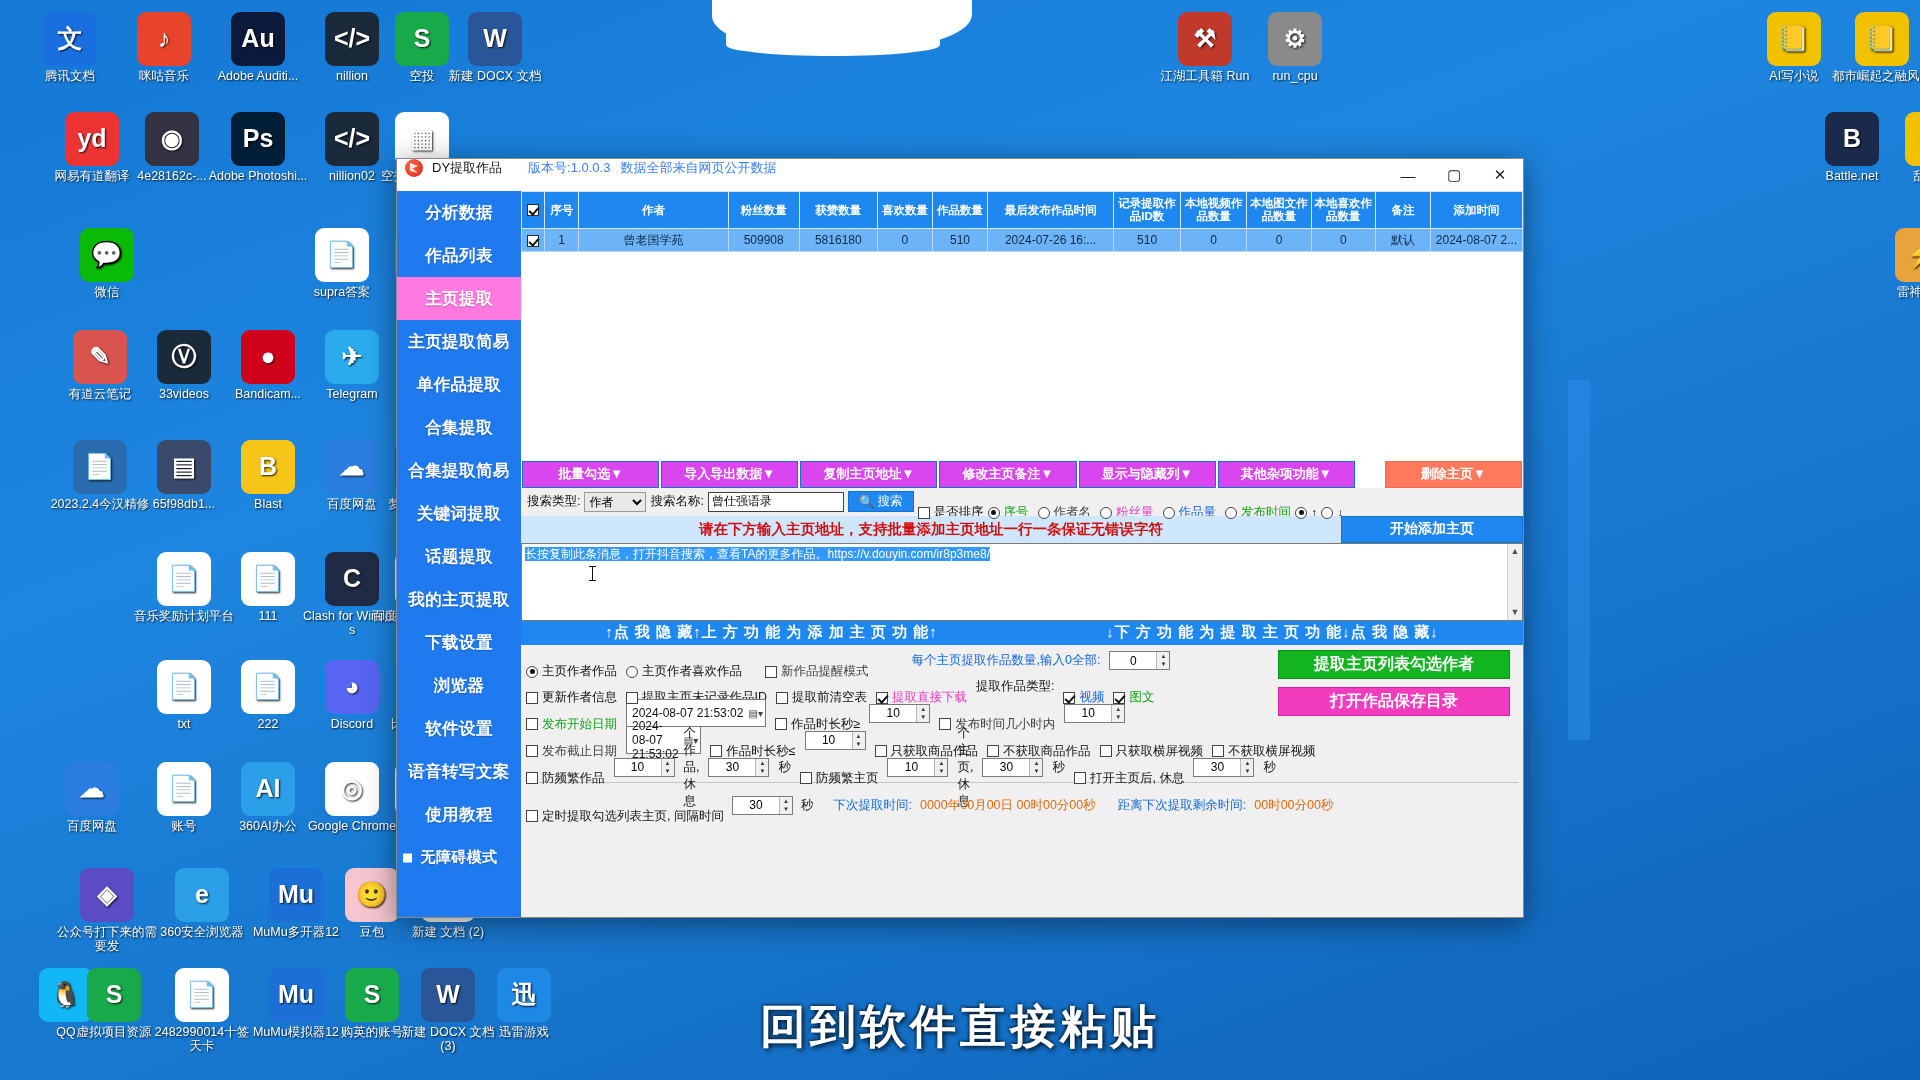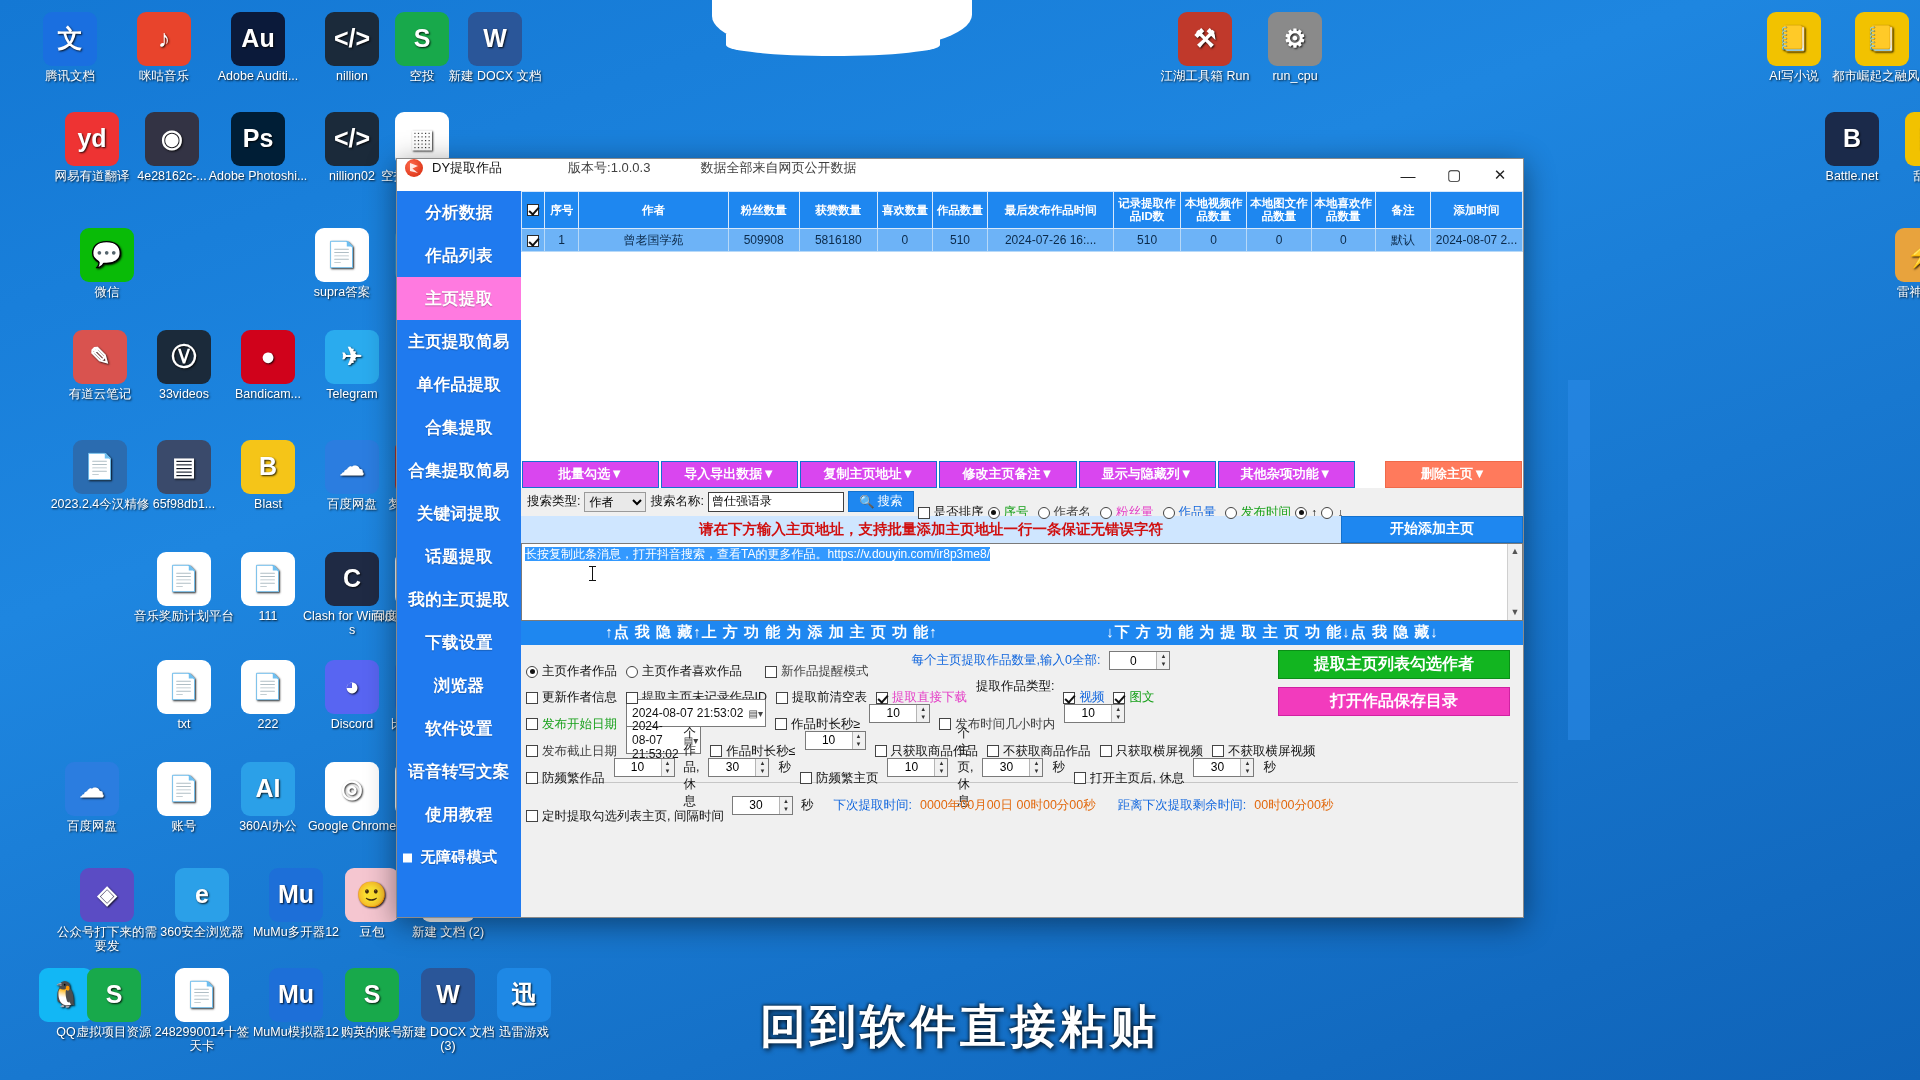--- a/index.html
+++ b/index.html
@@ -48,21 +48,21 @@
     font-size:13px; color:#111; padding-left:8px; flex:0 0 32px;
   }
   #titlebar .tbicon{
     width:18px;height:18px;border-radius:50%;
     background:radial-gradient(circle at 35% 35%,#ff6a4d,#e03b1d 70%);
     margin-right:9px; position:relative; flex:0 0 18px;
   }
   #titlebar .tbicon:after{content:"";position:absolute;left:5px;top:4px;width:8px;height:10px;
     background:#fff;clip-path:polygon(0 0,100% 30%,30% 55%,100% 100%,0 80%);opacity:.85;}
   .tb-title{ font-weight:400; margin-right:26px; }
-  .tb-ver{ color:#404040;margin-left:40px; }
+  .tb-ver{ color:#3b82f6; }
   .wbtns{ margin-left:auto; display:flex; height:32px; }
   .wbtn{ width:46px; height:32px; display:flex;align-items:center;justify-content:center;
     font-size:15px; color:#222; }
 
   #body{ flex:1; display:flex; min-height:0; }
 
   
   #sidebar{
     width:124px; flex:0 0 124px; background:#1f7aef; display:flex; flex-direction:column;
   }

